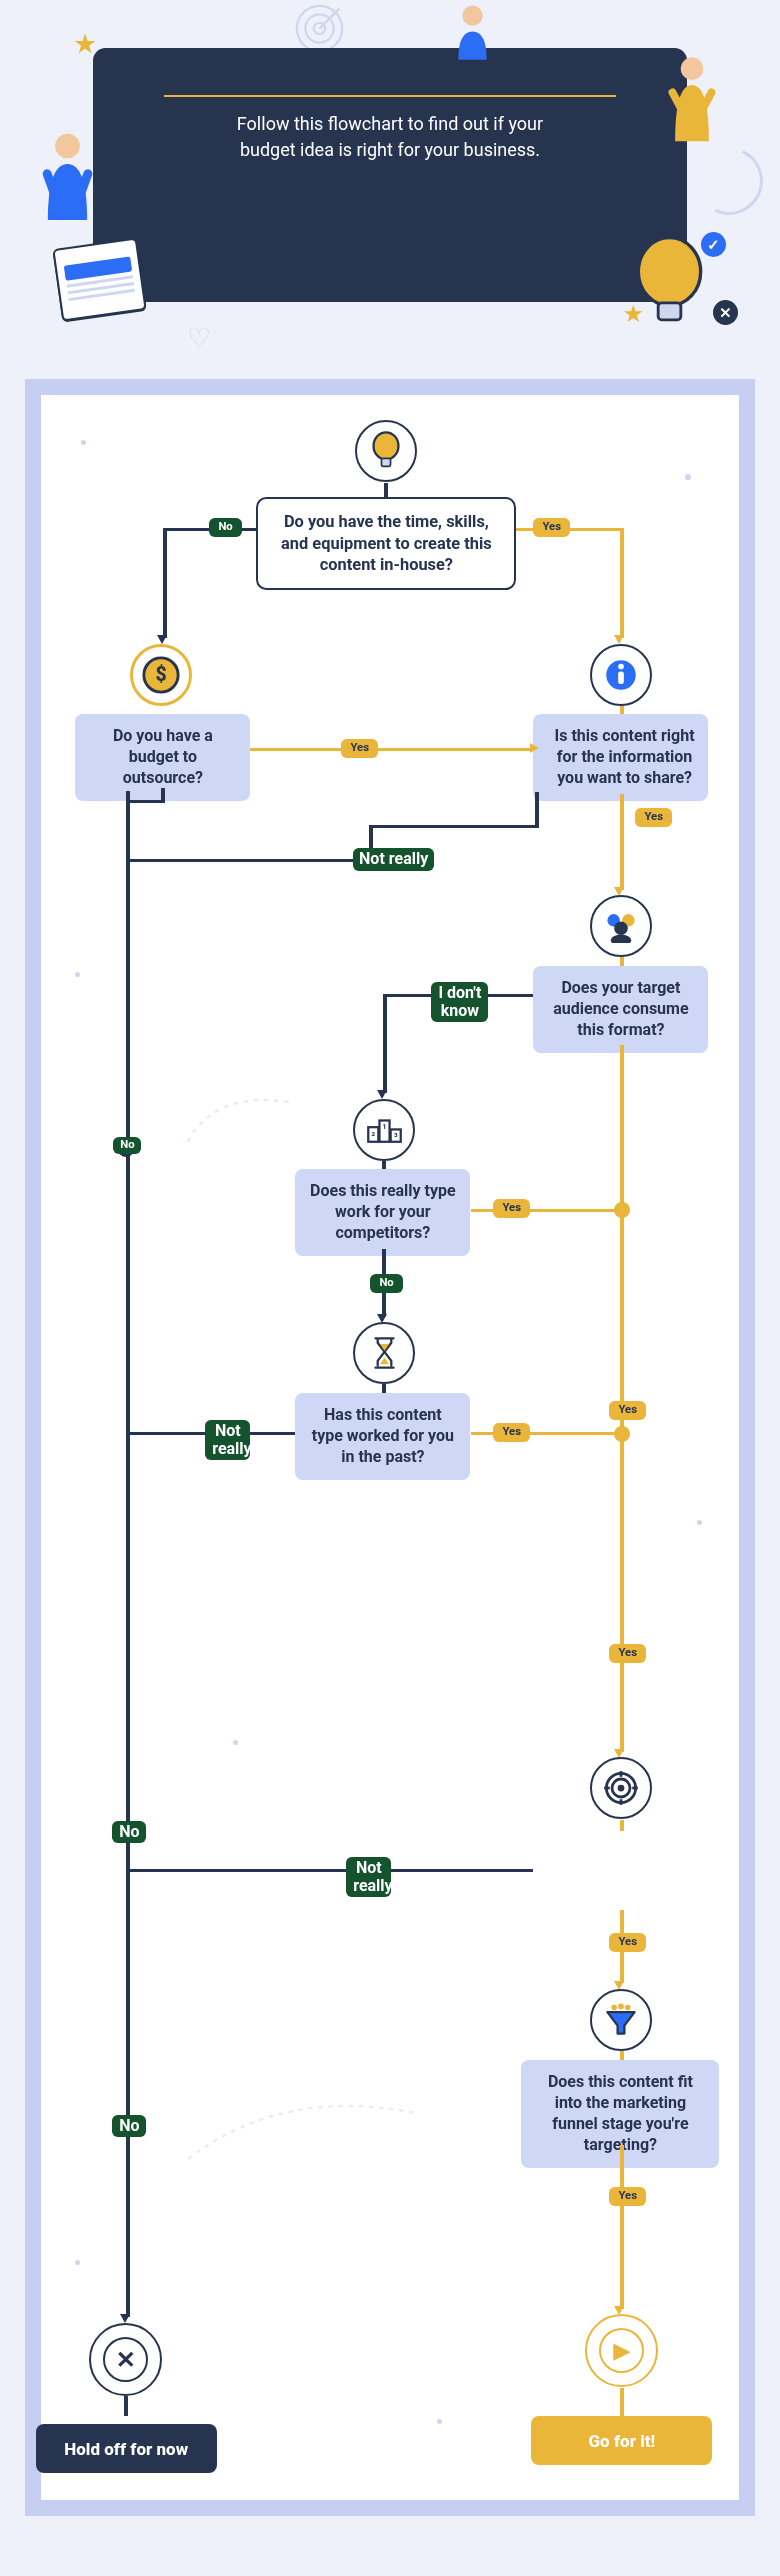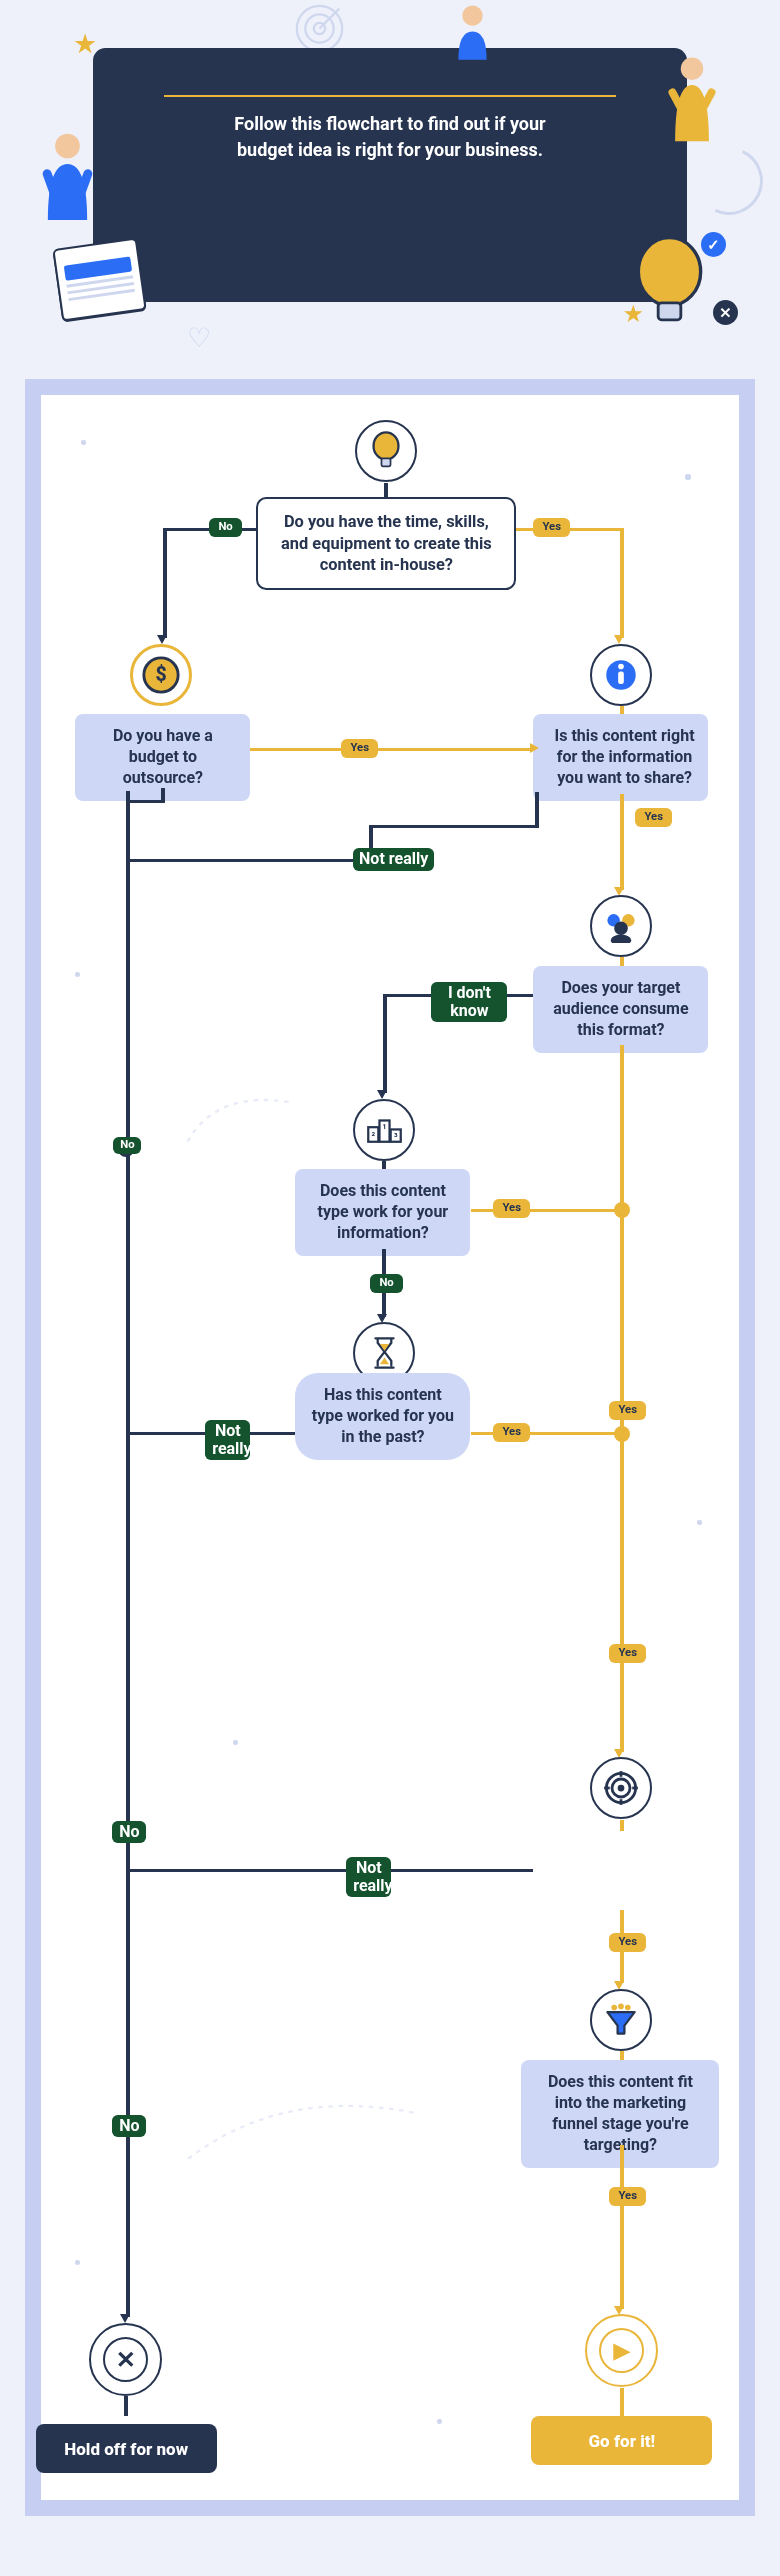--- a/index.html
+++ b/index.html
@@ -8,21 +8,21 @@
 
   
   .header { position: relative; height: 362px; background: #eef1fa; overflow: hidden; }
   .header-card {
     position: absolute; left: 93px; top: 48px; width: 594px; height: 254px;
     background: #26344f; border-radius: 12.4px; padding: 28px 45px 22.6px;
     color: #fff; text-align: center;
   }
   .header-title { font-size: 49px; font-weight: 800; line-height: 1.12; letter-spacing: -0.3px; }
   .header-rule { width: 452px; height: 1.7px; background: #e9b63a; margin: 19px auto 14.7px; }
-  .header-sub { font-size: 18px; line-height: 1.4; font-weight: 700; }
+  .header-sub { font-size: 18px; line-height: 1.4; font-weight: 400; }
 
   
   .deco { position: absolute; }
   .star { color: #e9b63a; font-size: 27px; }
   .pie-slice { width: 68px; height: 68px; border-radius: 50%; border: 3.4px solid #cfd7ee; border-top-color: transparent; border-left-color: transparent; transform: rotate(-20deg); }
   .heart { color: #cfd7ee; font-size: 27px; }
   .bulb-large { font-size: 68px; color: #e9b63a; }
   .check-badge { width: 25px; height: 25px; border-radius: 50%; background: #2b6df5; color: #fff; display: flex; align-items: center; justify-content: center; font-size: 14.7px; font-weight: 700; }
   .x-badge { width: 25px; height: 25px; border-radius: 50%; background: #26344f; color: #fff; display: flex; align-items: center; justify-content: center; font-size: 14.7px; font-weight: 700; }
   .person { font-size: 40px; }
@@ -232,60 +232,60 @@
           <circle cx="35" cy="34" r="12" fill="#26344f"></circle>
           <ellipse cx="35" cy="55" rx="18" ry="10" fill="#26344f"></ellipse>
         </svg>
     </div>
     <div class="line v gold" style="left:579px; top:562px; height:11.3px;"></div>
     <div class="node-box" style="left:492px; top:571px;">
       <span>Does your target audience consume this format?</span>
     </div>
 
     <div class="line h" style="left:342px; top:599px; width:150px;"></div>
-    <div class="pill small" style="left:390px; top:587px; width:76px;text-align:center;"><span>I don't know</span></div>
+    <div class="pill small" style="left:390px; top:587px; width:57px;text-align:center;"><span>I don't know</span></div>
     <div class="line v" style="left:342px; top:599px; height:99px;"></div>
     <div class="arrow-down" style="left:336px; top:695px;"></div>
 
     <div class="line v gold" style="left:579px; top:650px; height:707px;"></div>
     <div class="pill gold" style="left:568px; top:1006px;">Yes</div>
     <div class="pill gold" style="left:568px; top:1249px;">Yes</div>
 
     <div class="icon-disc" style="left:312px; top:704px;">
       <svg width="37" height="28" viewBox="0 0 66 50" style="font-size:56px">
           <rect x="24" y="8" width="18" height="38" fill="#fff" stroke="#26344f" stroke-width="4"></rect>
           <rect x="4" y="20" width="18" height="26" fill="#fff" stroke="#26344f" stroke-width="4"></rect>
           <rect x="44" y="24" width="18" height="22" fill="#fff" stroke="#26344f" stroke-width="4"></rect>
           <text x="33" y="24" font-size="12" text-anchor="middle" font-weight="800" fill="#26344f">1</text>
           <text x="13" y="36" font-size="11" text-anchor="middle" font-weight="800" fill="#26344f">2</text>
           <text x="53" y="38" font-size="11" text-anchor="middle" font-weight="800" fill="#26344f">3</text>
         </svg>
     </div>
     <div class="line v" style="left:341px; top:766px; height:11.3px;"></div>
     <div class="node-box" style="left:254px; top:774px;">
-      <span>Does this content type work for your information?</span>
+      <span>Does this really type work for your competitors?</span>
     </div>
 
     <div class="line h gold" style="left:430px; top:814px; width:151px;"></div>
     <div class="pill gold" style="left:452px; top:804px;">Yes</div>
     <div class="dot" style="left:573px; top:807px; background:#e9b63a;"></div>
 
     <div class="line v" style="left:341px; top:854px; height:68px;"></div>
     <div class="pill" style="left:329px; top:879px;">No</div>
     <div class="arrow-down" style="left:336px; top:919px;"></div>
 
     <div class="icon-disc" style="left:312px; top:927px;">
       <svg width="25" height="34" viewBox="0 0 44 60">
           <path d="M6 4h32M6 56h32M10 4v8l12 16-12 16v8M34 4v8l-12 16 12 16v8" fill="none" stroke="#26344f" stroke-width="4" stroke-linecap="round"></path>
           <path d="M14 14h16l-8 12z" fill="#e9b63a"></path>
           <path d="M14 50h16l-8-12z" fill="#e9b63a"></path>
         </svg>
     </div>
     <div class="line v" style="left:341px; top:989px; height:11.3px;"></div>
-    <div class="node-box" style="left:254px; top:978px;border-radius:23px;">
+    <div class="node-box" style="left:254px; top:998px;">
       <span>Has this content type worked for you in the past?</span>
     </div>
 
     <div class="line h gold" style="left:430px; top:1037px; width:151px;"></div>
     <div class="pill gold" style="left:452px; top:1028px;">Yes</div>
     <div class="dot" style="left:573px; top:1031px; background:#e9b63a;"></div>
 
     <div class="line h" style="left:88px; top:1037px; width:166px;"></div>
     <div class="pill small" style="left:164px; top:1025px; width:45px;"><span>Not really</span></div>
 

